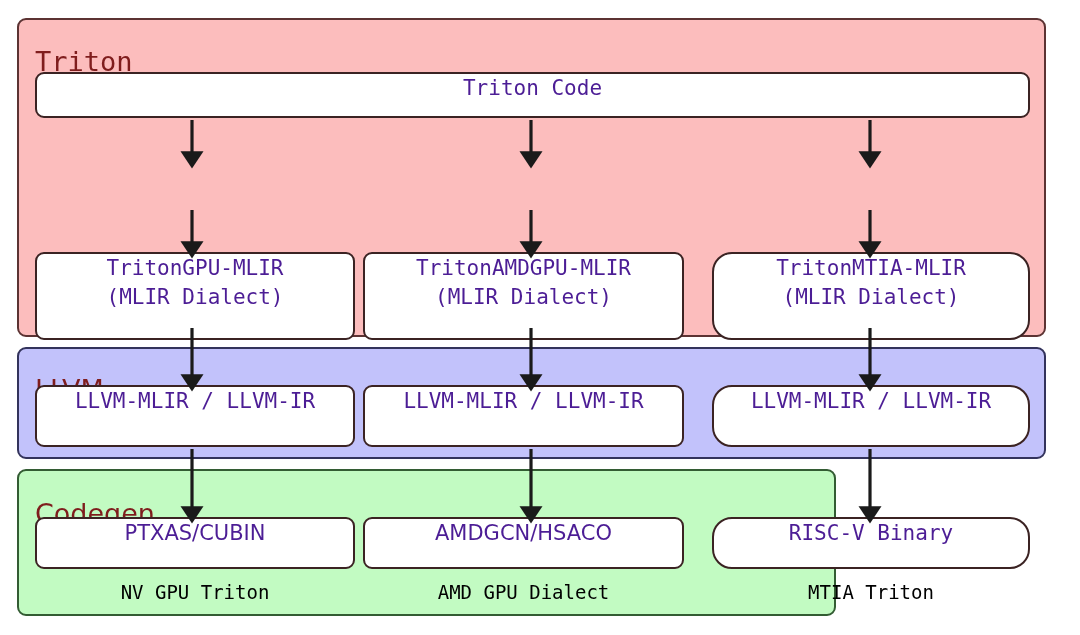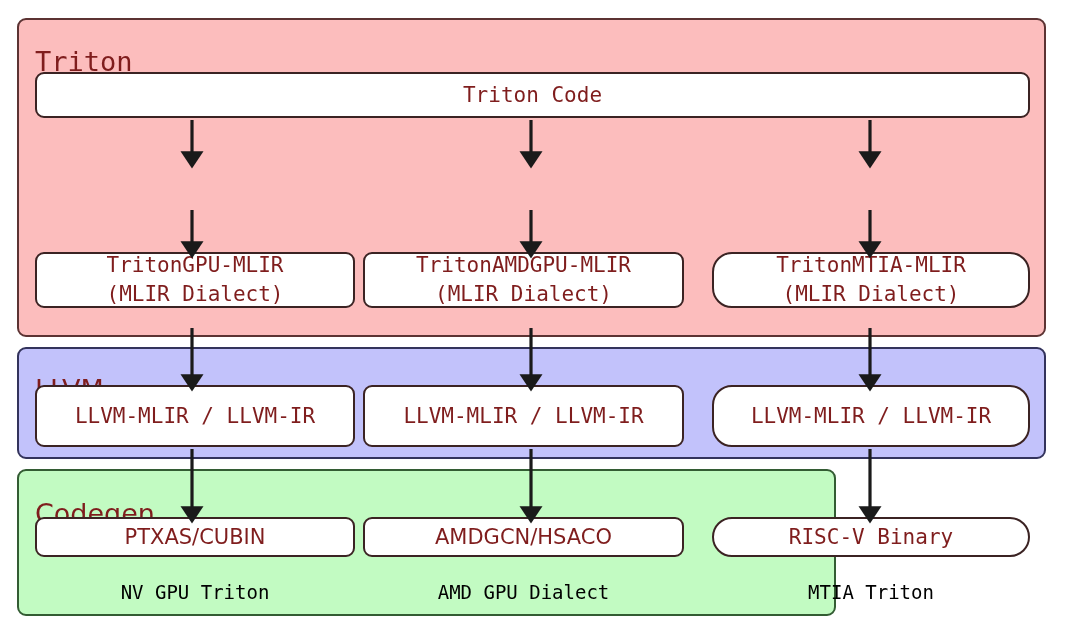--- a/index.html
+++ b/index.html
@@ -77,22 +77,22 @@
   
   .node {
     position: absolute;
     box-sizing: border-box;
     background: #ffffff;
     border: 2px solid #3b2323;
     border-radius: 9px;
     display: flex;
     flex-direction: column;
     align-items: center;
-    justify-content: center;
-    color: #7f1d1d;
+    justify-content: flex-start;
+    color: #4c1d95;
     text-align: center;
     white-space: pre;
   }
   .node .line {
     display: block;
     line-height: 29px;
   }
 
   .node.mono {
     font-family: "DejaVu Sans Mono", "Liberation Mono", monospace;
@@ -107,23 +107,23 @@
   .row-wide {
     left: 35px;
     width: 995px;
   }
   .col1 { left: 35px;  width: 320px; }
   .col2 { left: 363px; width: 321px; }
   .col3 { left: 712px; width: 318px; border-radius: 20px; }
 
   .r-code     { top: 72px;  height: 46px; }
   .r-mlir     { top: 162px; height: 46px; }
-  .r-dialect  { top: 252px; height: 56px; }
+  .r-dialect  { top: 252px; height: 88px; }
   .r-llvmir   { top: 385px; height: 62px; }
-  .r-codegen  { top: 517px; height: 40px; }
+  .r-codegen  { top: 517px; height: 52px; }
 
   
   .caption {
     position: absolute;
     top: 576px;
     height: 32px;
     display: flex;
     align-items: center;
     justify-content: center;
     font-family: "DejaVu Sans Mono", "Liberation Mono", monospace;

